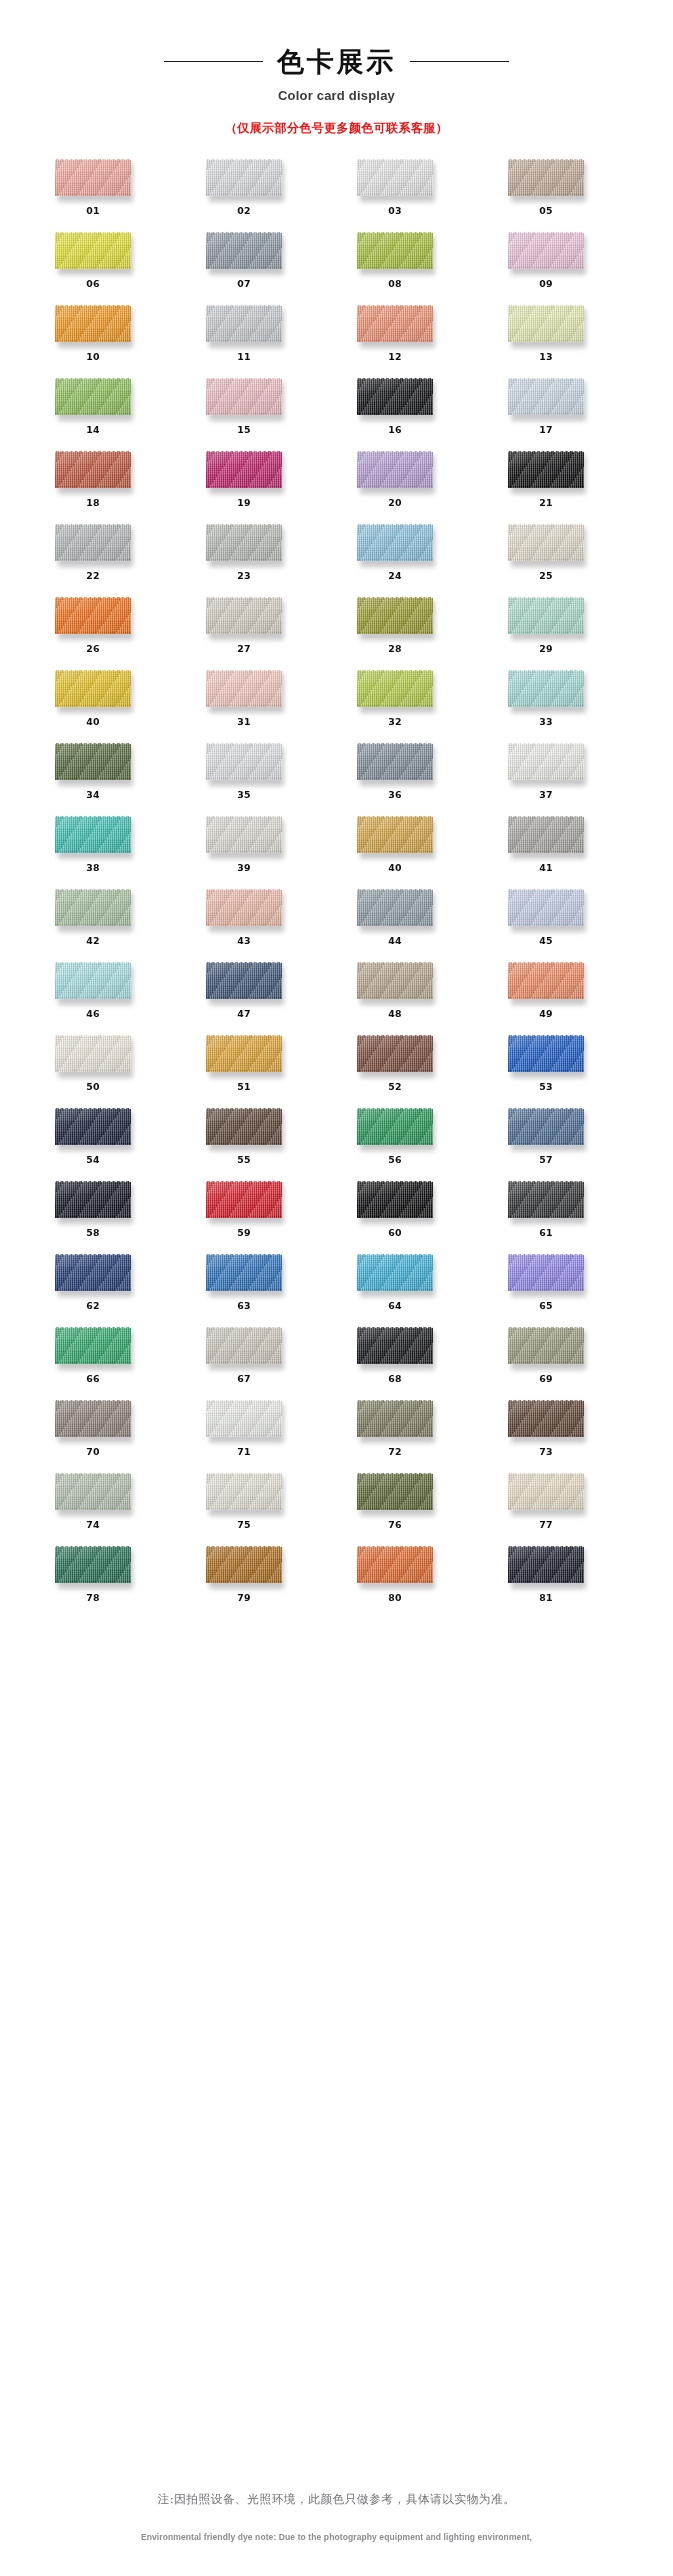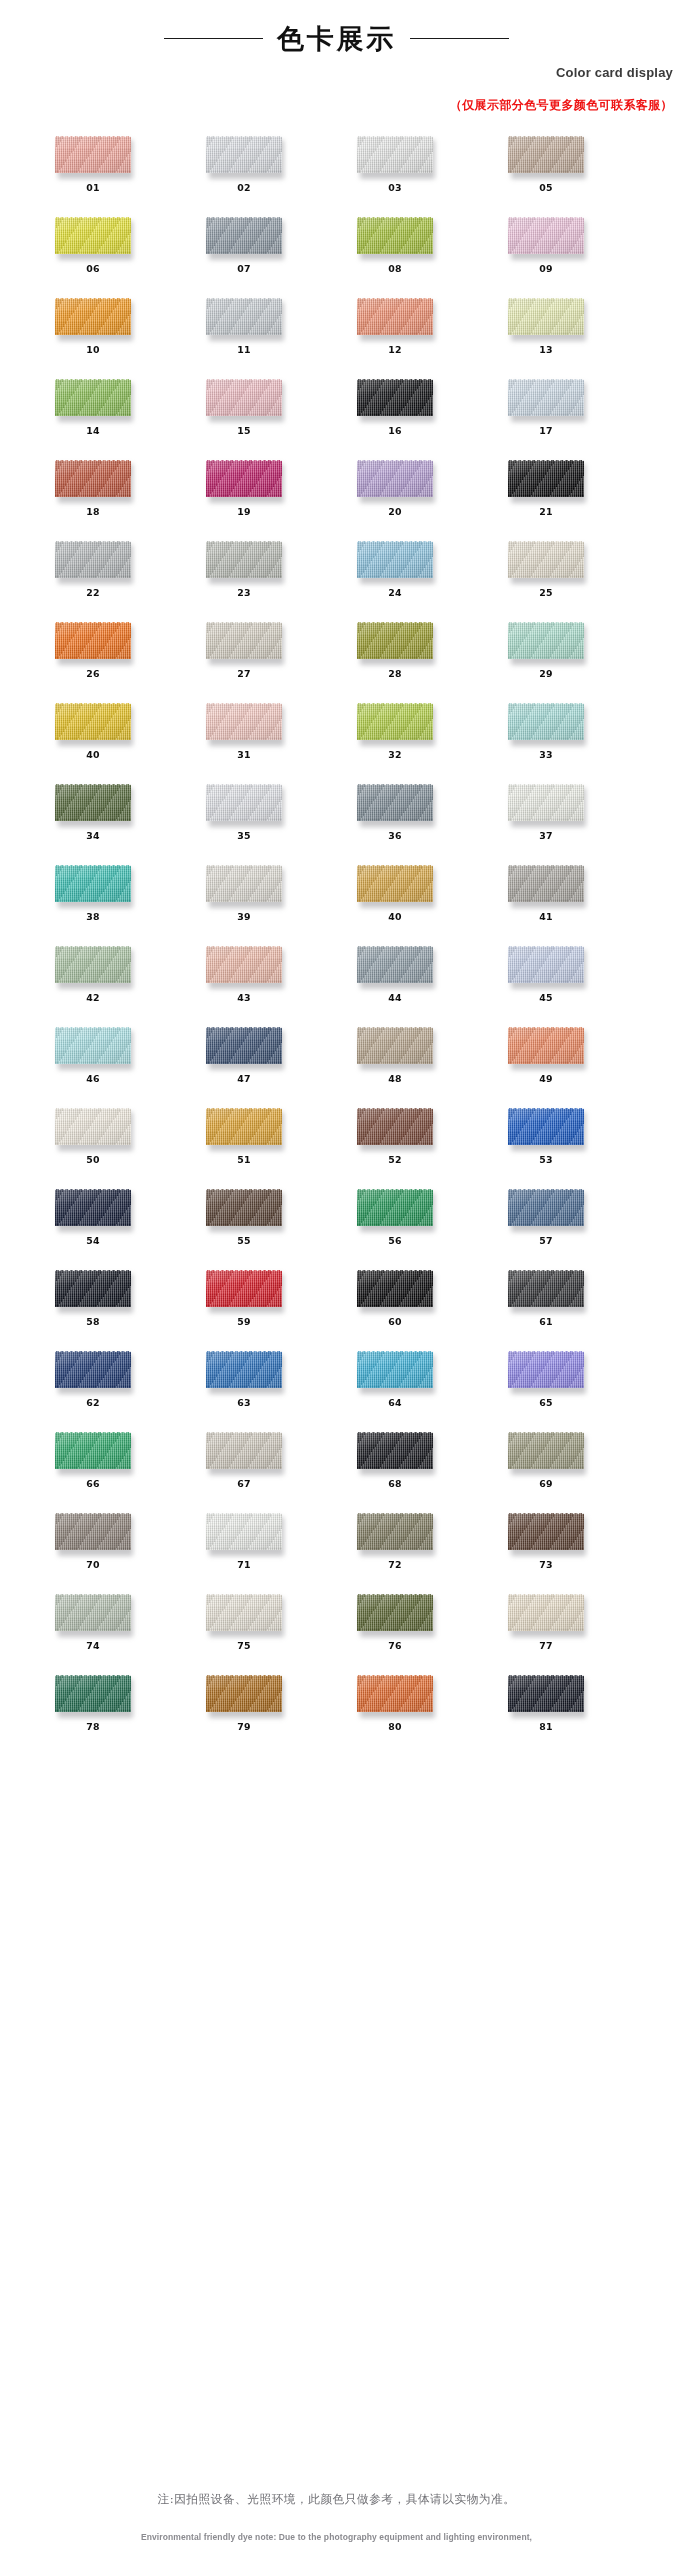--- a/index.html
+++ b/index.html
@@ -8,22 +8,22 @@
     width: 673px;
     height: 2576px;
     background: #ffffff;
     font-family: "Liberation Sans", "DejaVu Sans", sans-serif;
     overflow: hidden;
     position: relative;
   }
 
   
   .header {
-    padding-top: 24px;
-    text-align: right;
+    padding-top: 47px;
+    text-align: center;
   }
 
   .title-row {
     display: flex;
     align-items: center;
     justify-content: center;
     gap: 14.4px;
   }
 
   .title-rule {
@@ -58,21 +58,21 @@
     color: #ee1111;
     letter-spacing: 0.4px;
   }
 
   
   .grid {
     margin: 21.5px auto 0 auto;
     width: 603px;
     display: grid;
     grid-template-columns: repeat(4, 151px);
-    row-gap: 16px;
+    row-gap: 8px;
   }
 
   .cell {
     height: 65px;
     display: flex;
     flex-direction: column;
     align-items: flex-start;
     padding-left: 20px;
   }
 

